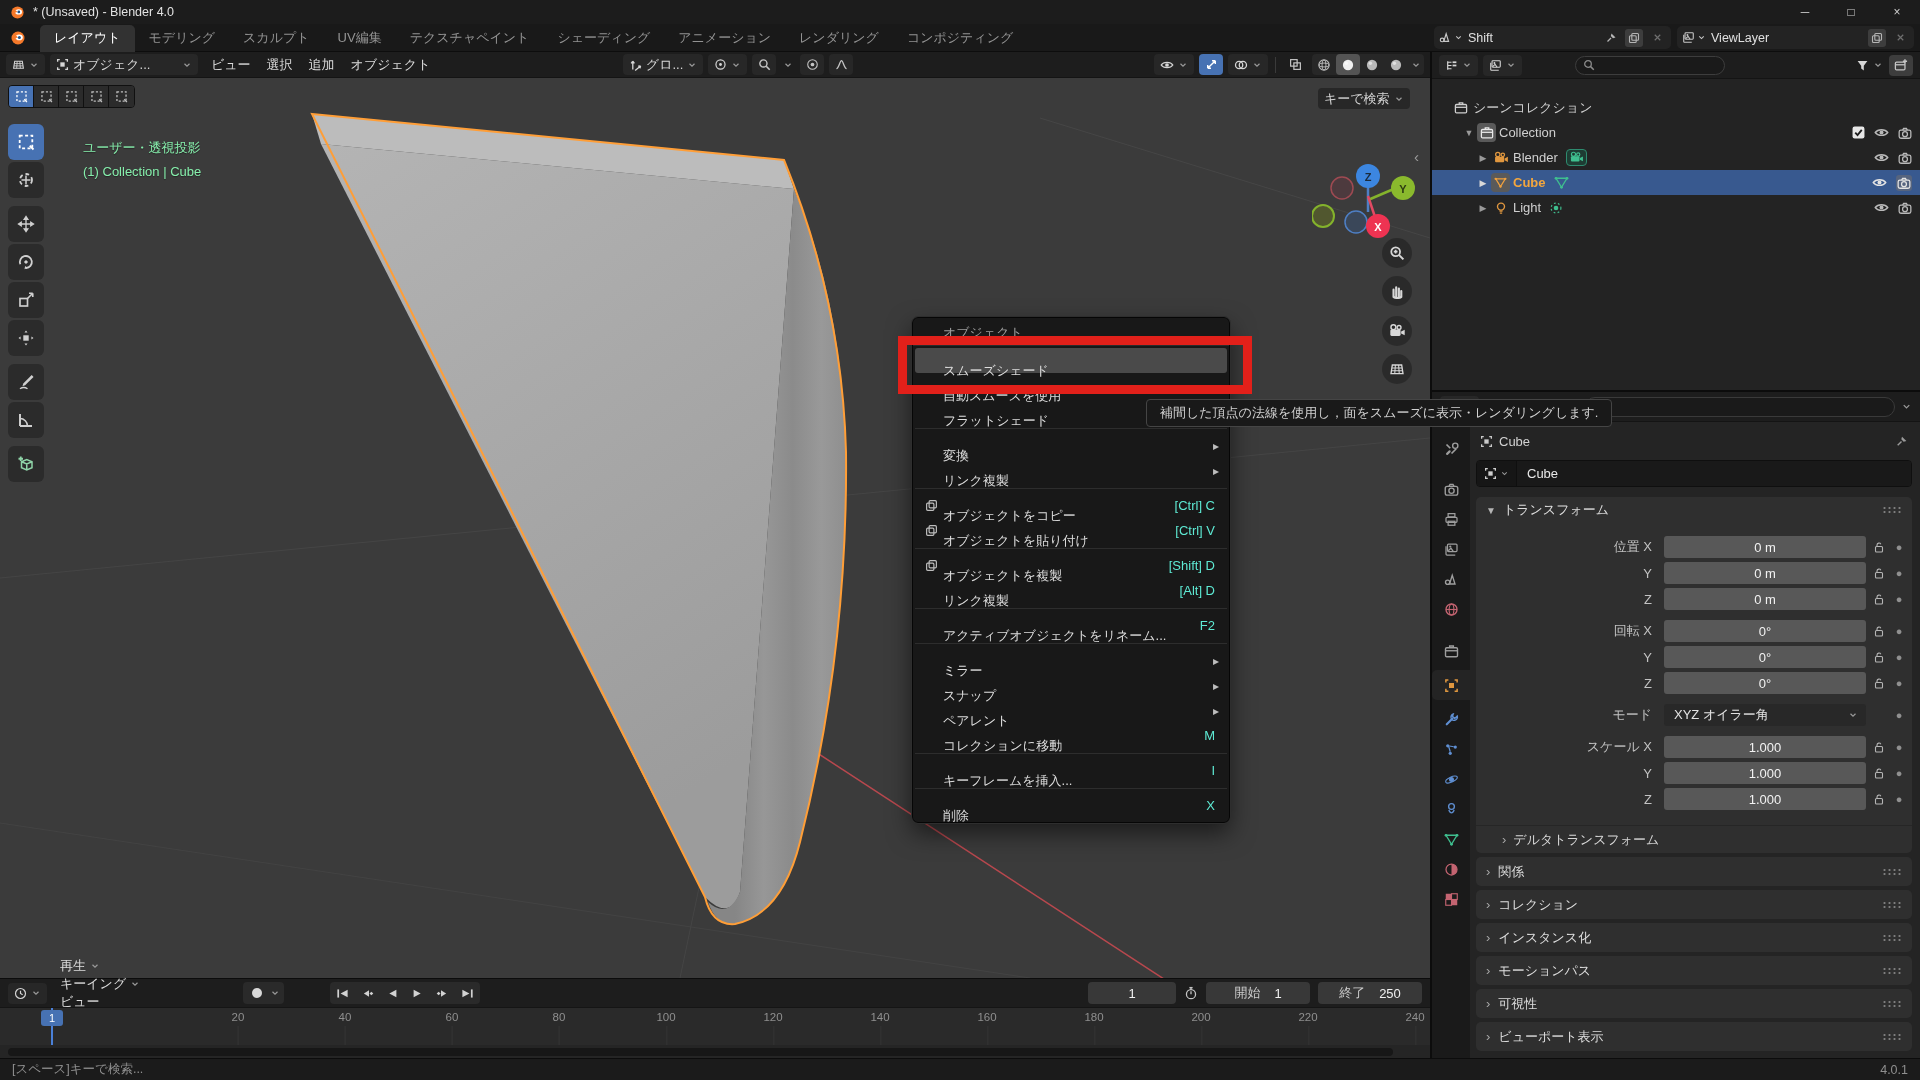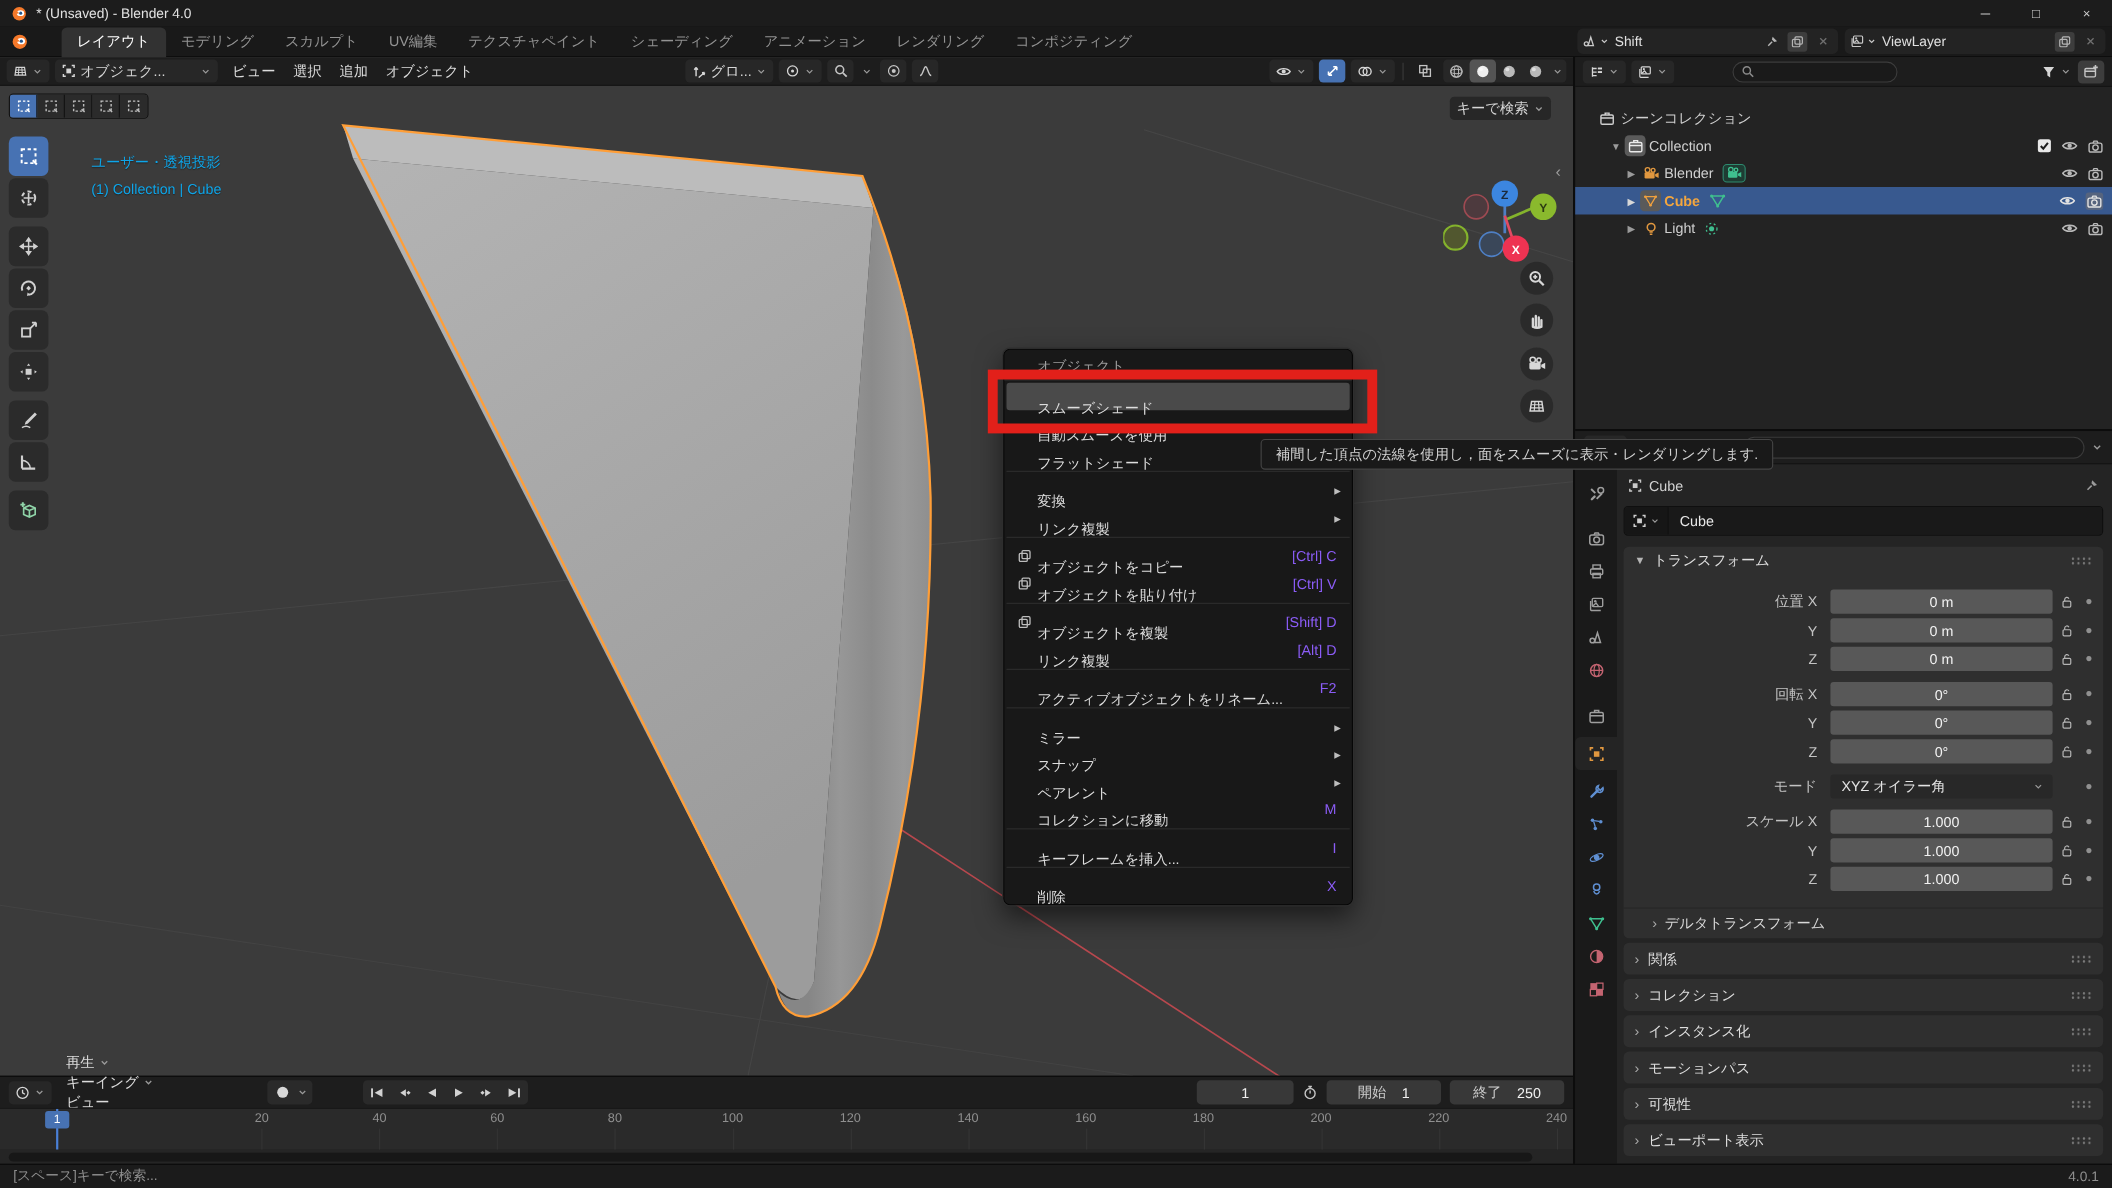--- a/index.html
+++ b/index.html
@@ -12,21 +12,21 @@
   #titlebar { position:absolute; left:0; top:0; width:1920px; height:24px;
     background:#1c1c1c; display:flex; align-items:center; padding-left:10px; gap:8px; }
   #titlebar .ttl { font-size:12.5px; color:#e2e2e2; }
   #winbtns { margin-left:auto; display:flex; height:24px; }
   #winbtns div { width:46px; text-align:center; line-height:24px; color:#cfcfcf; font-size:12px; }
 
   
   #topbar { position:absolute; left:0; top:24px; width:1920px; height:28px;
     background:#191919; border-bottom:1px solid #0d0d0d; display:flex; align-items:center; }
   .menu-item { padding:0 10px; line-height:27px; color:#d8d8d8; cursor:default; }
-  .ws-wrap { display:flex; margin-left:24px; height:28px; align-items:flex-end; }
+  .ws-wrap { display:flex; margin-left:8px; height:28px; align-items:flex-end; }
   .ws-tab { padding:4px 14px 5px; color:#939393; border-radius:5px 5px 0 0; }
   .ws-tab.active { background:#323232; color:#ffffff; }
   #topbar-right { margin-left:auto; width:492px; display:flex; align-items:center; gap:6px; padding:0 6px; }
   .idwidget { display:flex; align-items:center; gap:5px; background:#232323; border-radius:5px; padding:2px 5px; height:23px; flex:1; }
   .idwidget .chipico { display:flex; align-items:center; gap:2px; color:#c8c8c8; }
   .idwidget .nm { flex:1; color:#e0e0e0; font-size:12.5px; }
   .minibtn { width:18px; height:18px; display:flex; align-items:center; justify-content:center; color:#b5b5b5; border-radius:3px; }
   .minibtn.lit { background:#3d3d3d; }
   .minibtn.dim { color:#6f6f6f; }
 
@@ -54,38 +54,38 @@
   .shadegrp .sph.active { background:#545454; border-radius:4px; color:#efefef; }
 
   
   #selmodes { position:absolute; left:8px; top:33px; display:flex; border:1px solid #101010; border-radius:4px; overflow:hidden; }
   #selmodes .sm { width:25px; height:21px; display:flex; align-items:center; justify-content:center; background:#2b2b2b; color:#bdbdbd; border-right:1px solid #101010; }
   #selmodes .sm:last-child { border-right:none; }
   #selmodes .sm.active { background:#4772b3; color:#fff; }
   #vp-options { position:absolute; left:1318px; top:36px; }
 
   
-  #vp-text { position:absolute; left:83px; top:84px; color:#0ea5e9; font-size:13px; line-height:24px; text-shadow:0 1px 1px rgba(0,0,0,.4); }
+  #vp-text { position:absolute; left:83px; top:84px; color:#86efac; font-size:13px; line-height:24px; text-shadow:0 1px 1px rgba(0,0,0,.4); }
 
   
   #gizmo { position:absolute; left:1312px; top:92px; }
   .sidebtn { position:absolute; left:1382px; width:30px; height:30px; border-radius:50%; background:rgba(40,40,40,.85);
     display:flex; align-items:center; justify-content:center; color:#d8d8d8; }
   #collapse-arrow { position:absolute; left:1414px; top:96px; color:#9c9c9c; font-size:15px; }
 
   
   #ctxmenu { position:absolute; left:912px; top:317px; width:318px; background:#181818;
     border:1px solid #060606; outline:1px solid #2e2e2e; border-radius:6px; padding:4px 0;
     box-shadow:0 10px 24px rgba(0,0,0,.55); z-index:50; }
   #ctxmenu .title { height:24px; line-height:22px; padding-left:30px; color:#9d9d9d; border-bottom:1px solid #2b2b2b; margin-bottom:2px; }
   .mi { height:25px; display:flex; align-items:center; padding:0 10px 0 8px; color:#dedede; position:relative; }
   .mi .mi-icon { width:20px; display:flex; justify-content:center; color:#bdbdbd; visibility:hidden; }
   .mi.has-icon .mi-icon { visibility:visible; }
   .mi .mi-label { flex:1; padding-left:2px;margin-top:20px; }
-  .mi .mi-short { color:#8b5cf6; padding-right:4px; }
+  .mi .mi-short { color:#5eead4; padding-right:4px; }
   .mi .mi-arrow { display:none; color:#bdbdbd; font-size:12px; }
   .mi.submenu .mi-arrow { display:block; }
   .mi.highlighted { background:#4a4a4a; border-radius:3px; margin:0 2px; padding:0 8px 0 6px; }
   .mi.sep { height:10px; padding:0; }
   .mi.sep::after { content:""; position:absolute; left:2px; right:2px; top:5px; height:1px; background:#2d2d2d; }
 
   
   #redbox { position:absolute; left:898px; top:336px; width:354px; height:58px; border:9px solid #e2201a; z-index:60; }
   #tooltip { position:absolute; left:1146px; top:399px; height:28px; line-height:26px; padding:0 13px;
     background:#191919; border:1px solid #454545; border-radius:4px; color:#d2d2d2; z-index:70; white-space:nowrap; }

